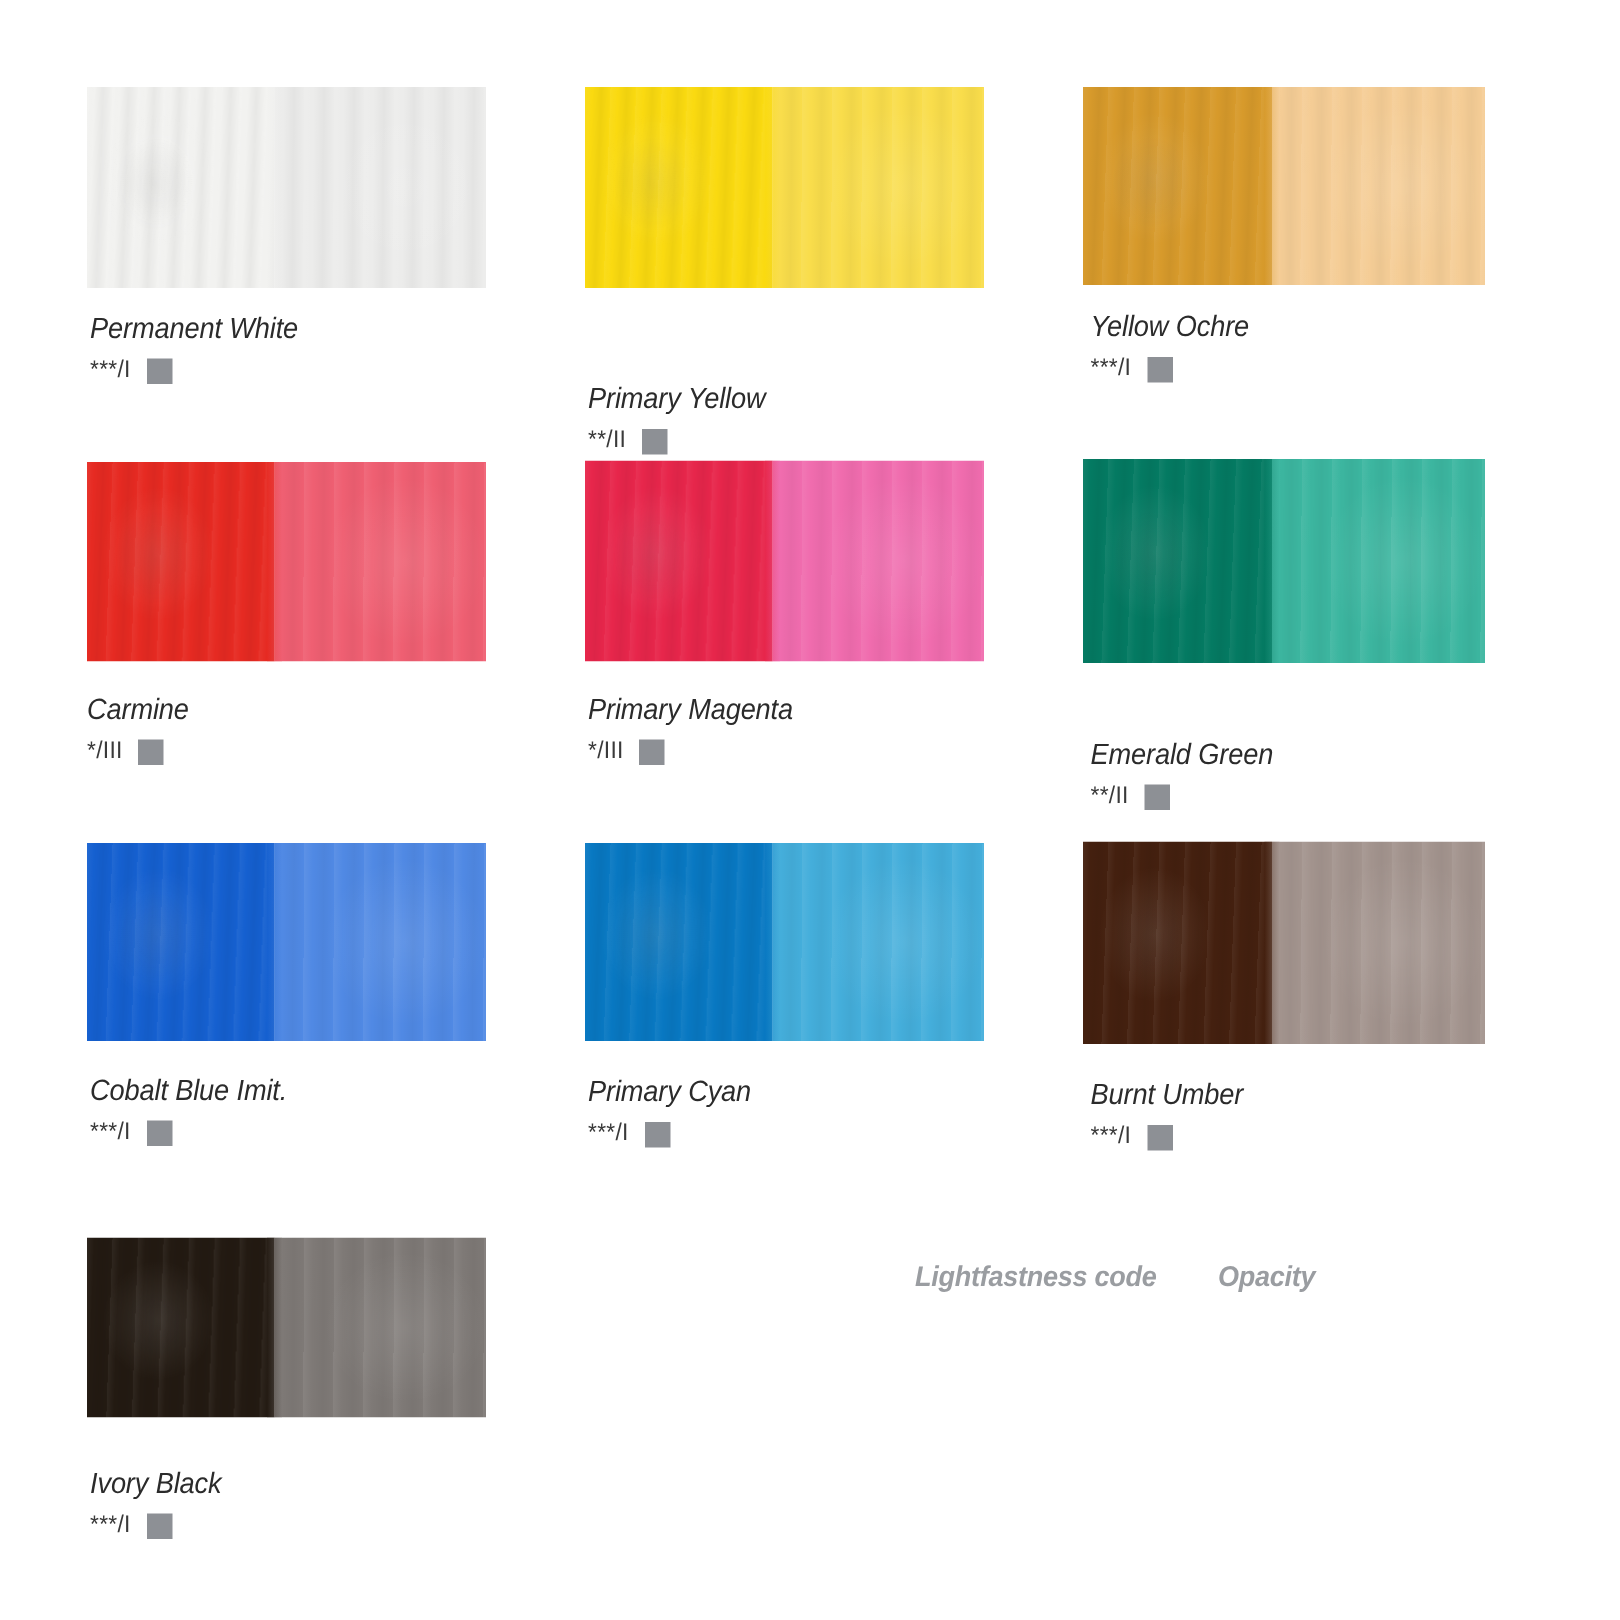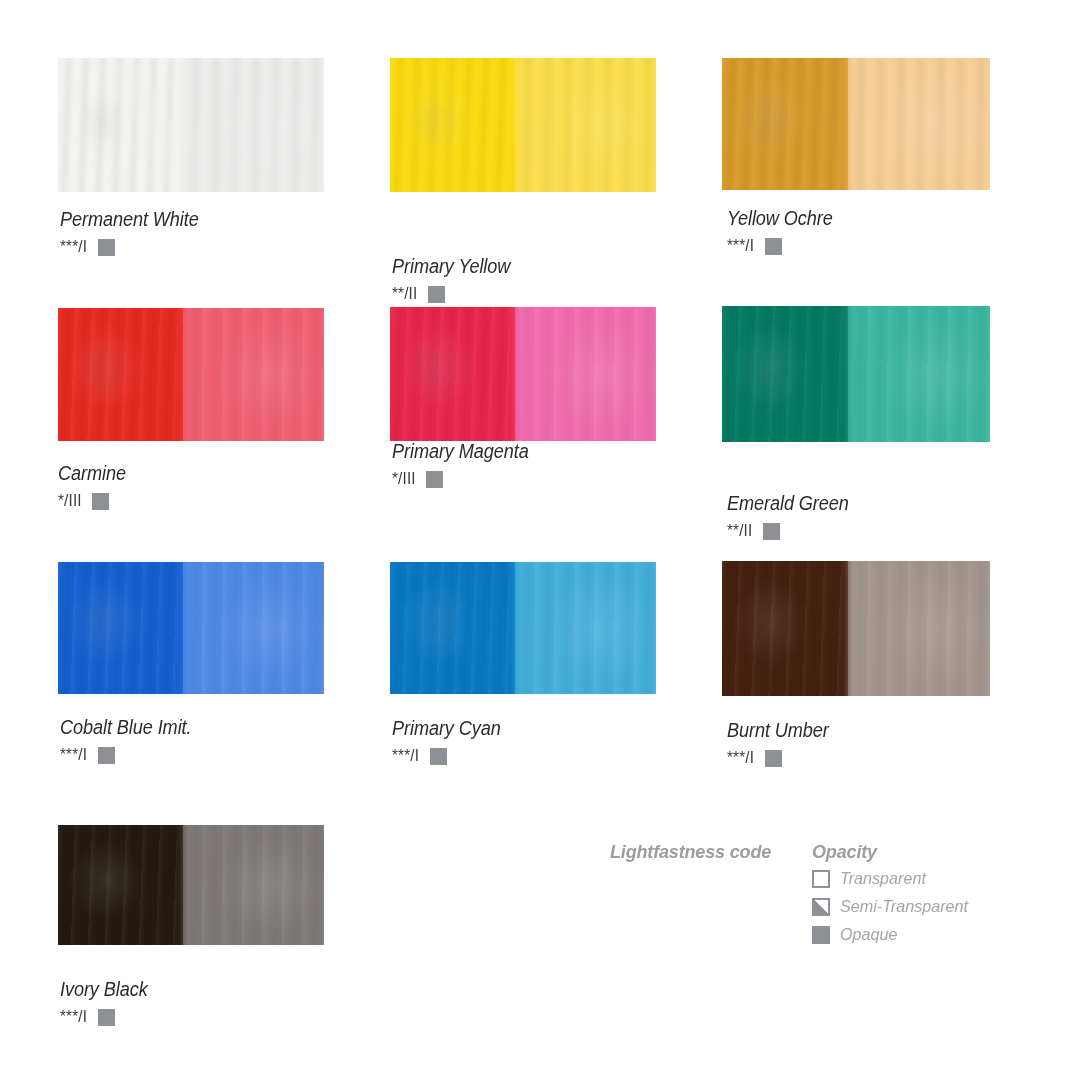--- a/index.html
+++ b/index.html
@@ -241,21 +241,21 @@
         <span class="op-mark op-opaque" title="Opaque"></span>
       </div>
     </div>
     <div class="swatch-cell" style="left: 390px; top: 307px; width: 266px; height: 134px;">
       <div class="swatch-chip">
         <div class="chip-mass" style="background: rgb(231, 38, 75);"></div>
         <div class="chip-tint" style="background: rgb(240, 108, 174);"></div>
         <div class="chip-edge" style="left: 47%; background: linear-gradient(90deg, rgb(231, 38, 75) 0%, rgb(240, 108, 174) 100%);"></div>
       </div>
     </div>
-    <div class="swatch-meta" style="left: 392px; top: 440px;">
+    <div class="swatch-meta" style="left: 392px; top: 462px;">
       <div class="swatch-name">Primary Magenta</div>
       <div class="swatch-codes">
         <span class="lf-code">*/III</span>
         <span class="op-mark op-opaque" title="Opaque"></span>
       </div>
     </div>
     <div class="swatch-cell" style="left: 722px; top: 306px; width: 268px; height: 136px;">
       <div class="swatch-chip">
         <div class="chip-mass" style="background: rgb(4, 122, 98);"></div>
         <div class="chip-tint" style="background: rgb(60, 182, 160);"></div>
@@ -326,28 +326,14 @@
       </div>
     </div>
   </div>
 
 <div id="legend">
   <div class="legend-col">
     <div class="legend-title">Lightfastness code</div>
   </div>
   <div class="legend-col">
     <div class="legend-title">Opacity</div>
-    <div id="op-rows">
-        <div class="legend-row">
-          <span class="op-mark op-transparent"></span>
-          <span class="legend-text">Transparent</span>
-        </div>
-        <div class="legend-row">
-          <span class="op-mark op-semi"></span>
-          <span class="legend-text">Semi-Transparent</span>
-        </div>
-        <div class="legend-row">
-          <span class="op-mark op-opaque"></span>
-          <span class="legend-text">Opaque</span>
-        </div>
-      </div>
   </div>
 </div>
 
 </body></html>

